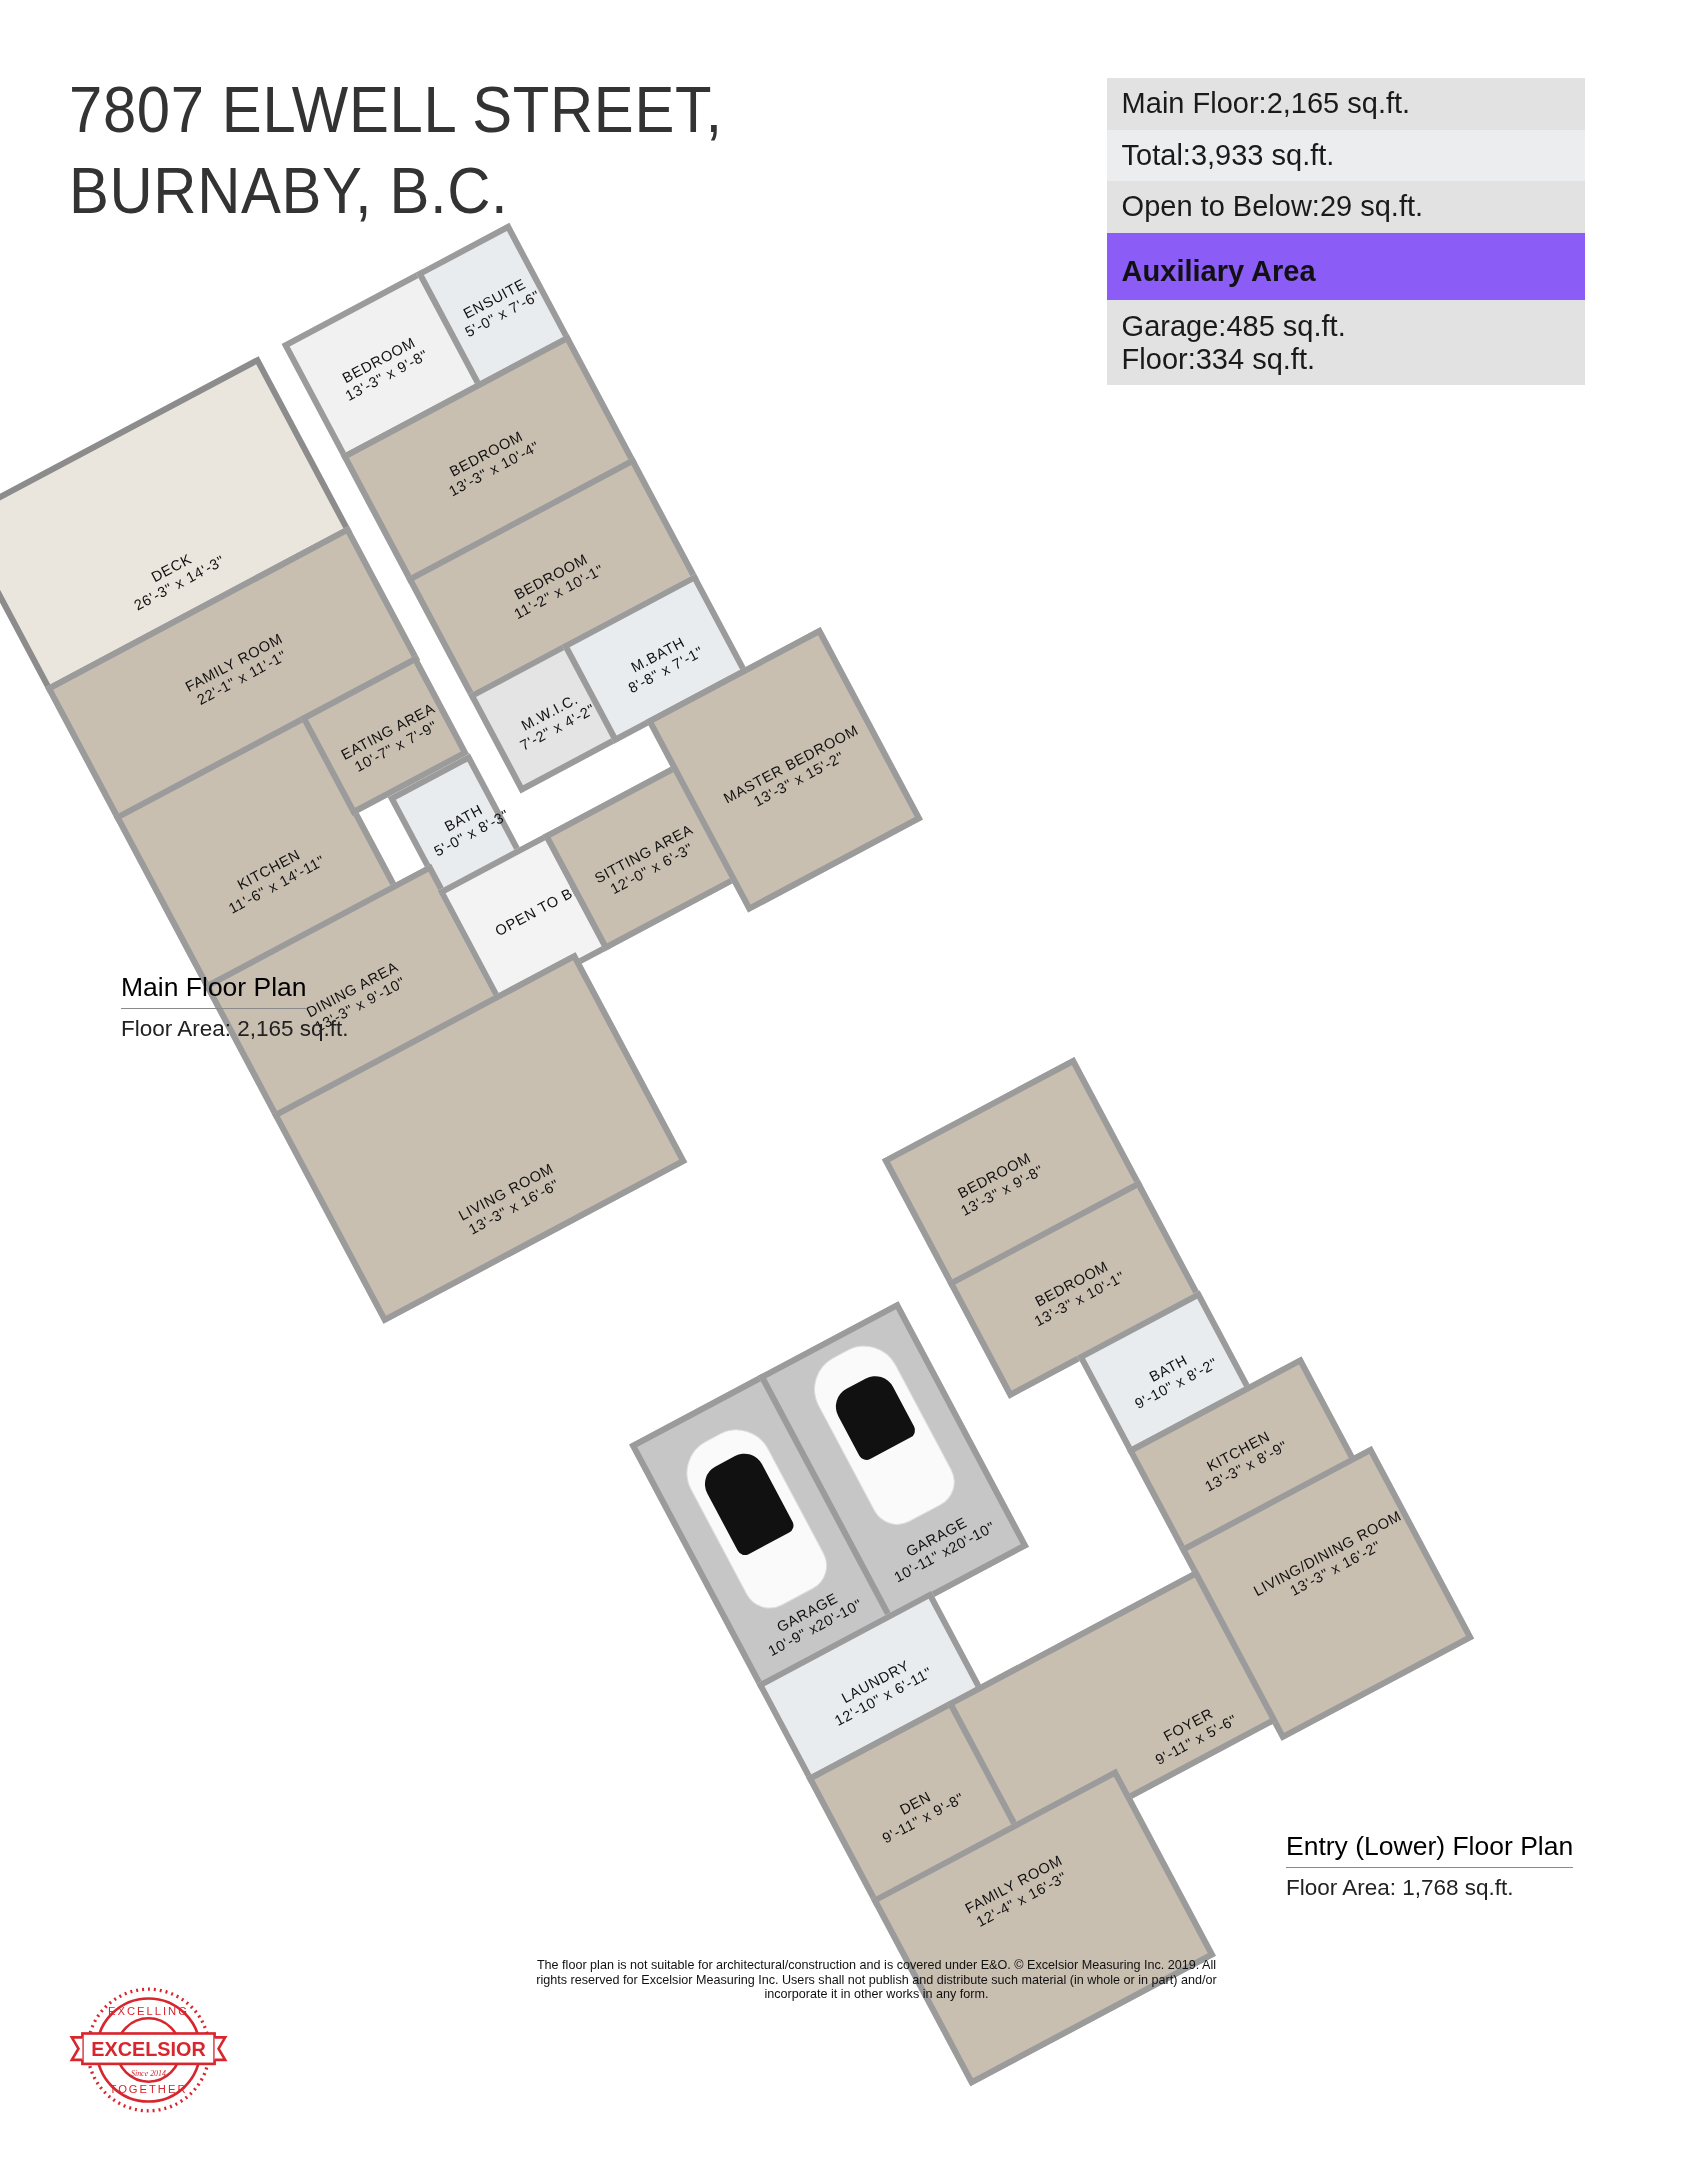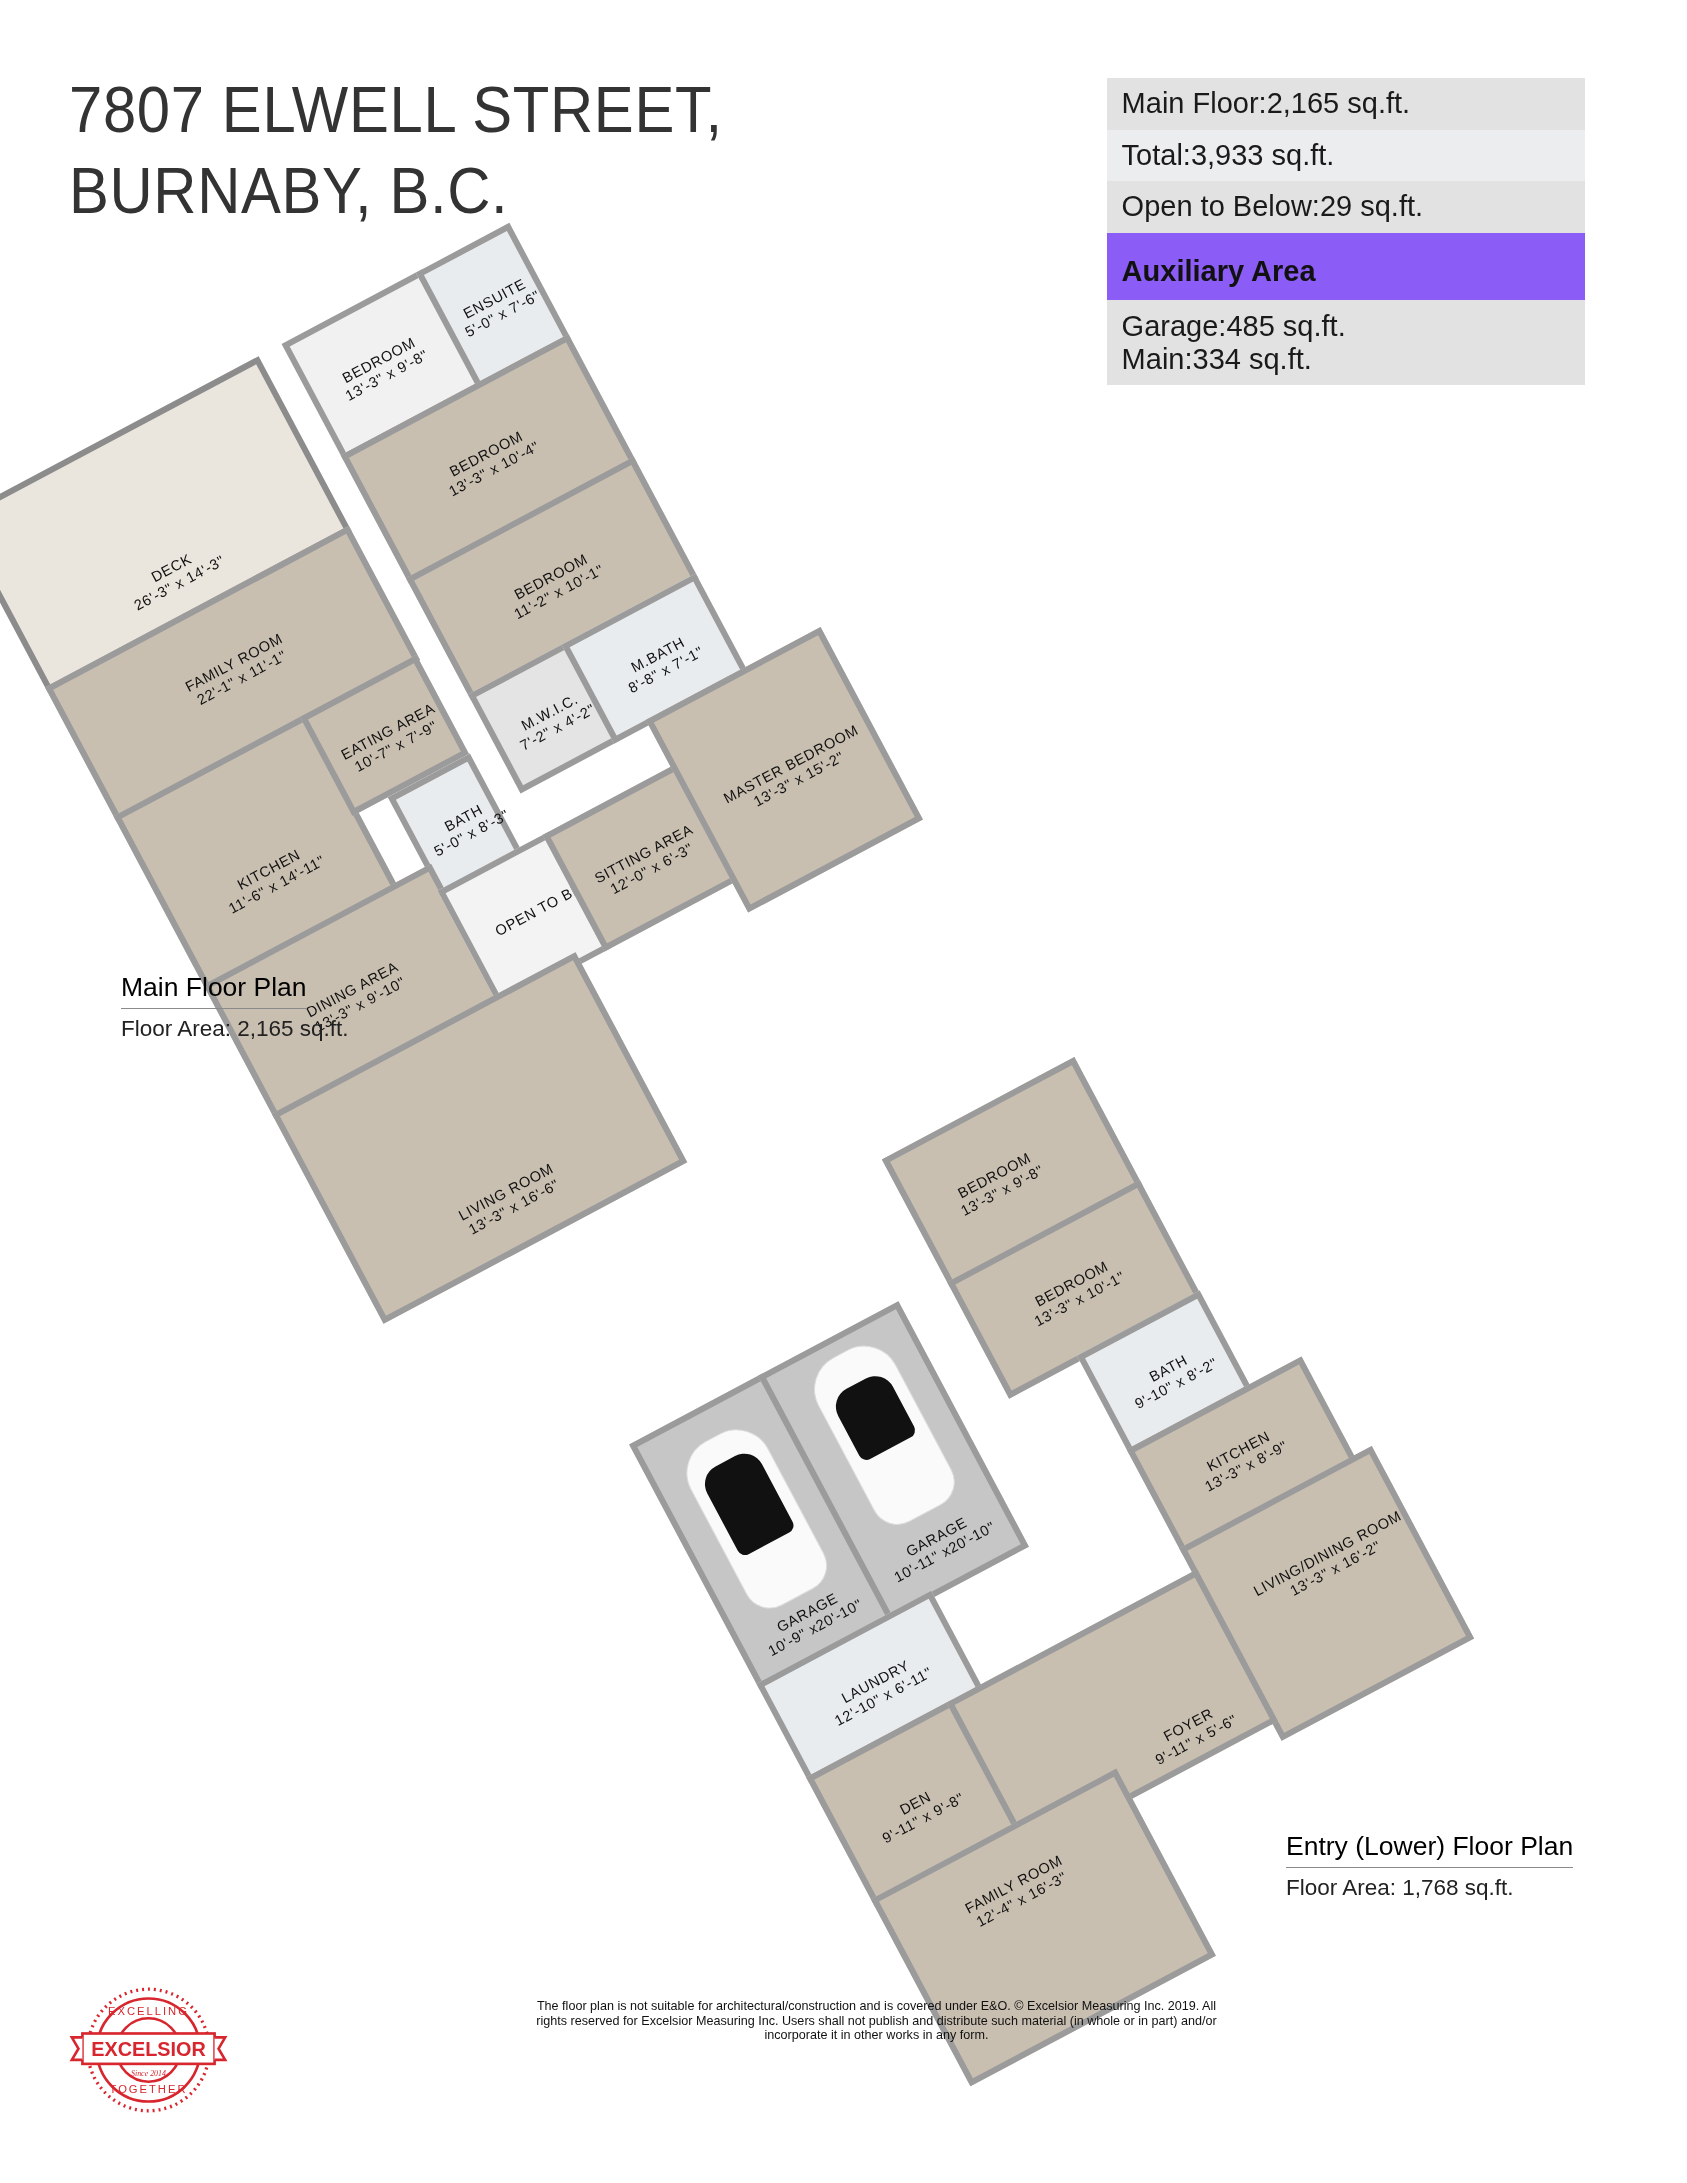--- a/index.html
+++ b/index.html
@@ -15,21 +15,21 @@
   .plan-label .name { font-size:26.5px; font-weight:400; color:#000; padding-bottom:5.3px; border-bottom:1.3px solid #8a8a8a; display:inline-block; }
   .plan-label .area { font-size:22.5px; color:#222; margin-top:6.6px; }
   .floor { position:absolute; }
   .room { position:absolute; background:#c9bfb1; border:6.6px solid #9b9b9b; box-sizing:border-box; }
   .room.tile { background:#e9ecef; }
   .room.deck { background:#ebe6dd; border-color:#8c8c8c; }
   .room.garage { background:#c6c6c6; }
   .rlabel { position:absolute; font-size:14.6px; line-height:17px; text-align:center; color:#111; white-space:nowrap; letter-spacing:0.7px; }
   .car { position:absolute; width:86px; height:179px; background:#fafafa; border-radius:36px 36px 26.5px 26.5px; border:1.3px solid #ddd; }
   .car .glass { position:absolute; left:12px; top:26.5px; width:62px; height:93px; background:#111; border-radius:20px 20px 8px 8px; }
-  .disclaimer { position:absolute; left:526px; top:1999px; width:701px; font-size:12.6px; line-height:14.6px; text-align:center; color:#111; font-weight:300; }
+  .disclaimer { position:absolute; left:526px; top:1958px; width:701px; font-size:12.6px; line-height:14.6px; text-align:center; color:#111; font-weight:300; }
   .logo { position:absolute; left:69px; top:1974px; width:159px; height:152px; }
 </style>
 </head>
 <body>
 
 <div class="title">
   <div>7807 ELWELL STREET,</div>
   <div>BURNABY, B.C.</div>
 </div>
 
@@ -52,21 +52,21 @@
       <span>29 sq.ft.</span>
     </div>
   </div>
   <div class="aux-head">Auxiliary Area</div>
   <div class="block">
     <div class="row">
       <span>Garage:</span>
       <span>485 sq.ft.</span>
     </div>
     <div class="row">
-      <span>Main:</span>
+      <span>Floor:</span>
       <span>334 sq.ft.</span>
     </div>
   </div>
 </div>
 
 <div class="floor" style="left:99px; top:291px; width:761px; height:959px; transform:rotate(-28deg); transform-origin:370px 463px;">
   <div class="room deck" style="left:26.5px; top:13.2px; width:344px; height:198px;">
     <div class="rlabel" style="left:112px; top:132px;">
         <div>DECK</div>
         <div>26'-3" x 14'-3"</div>

